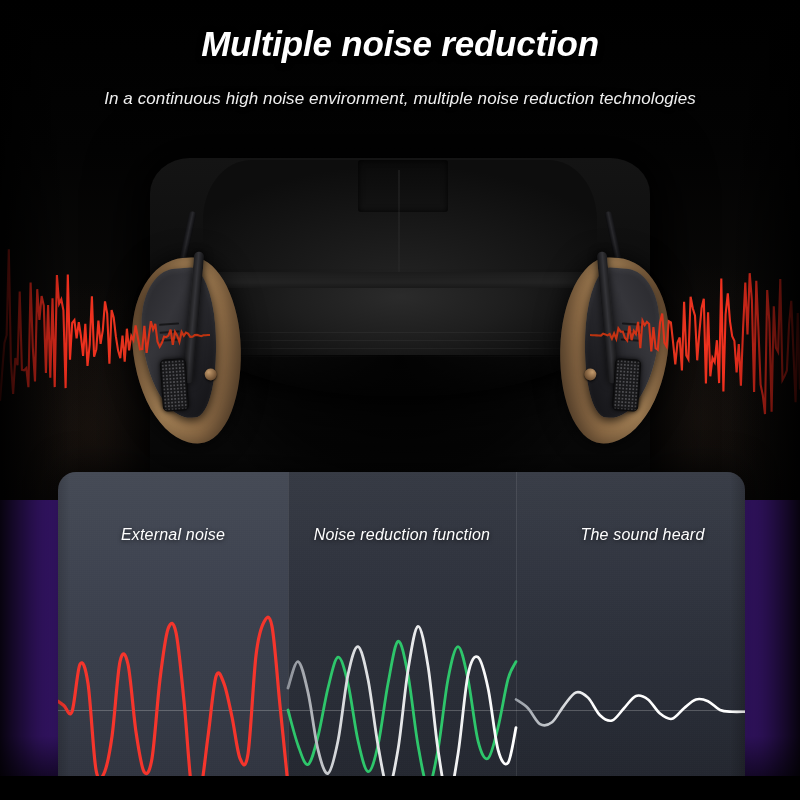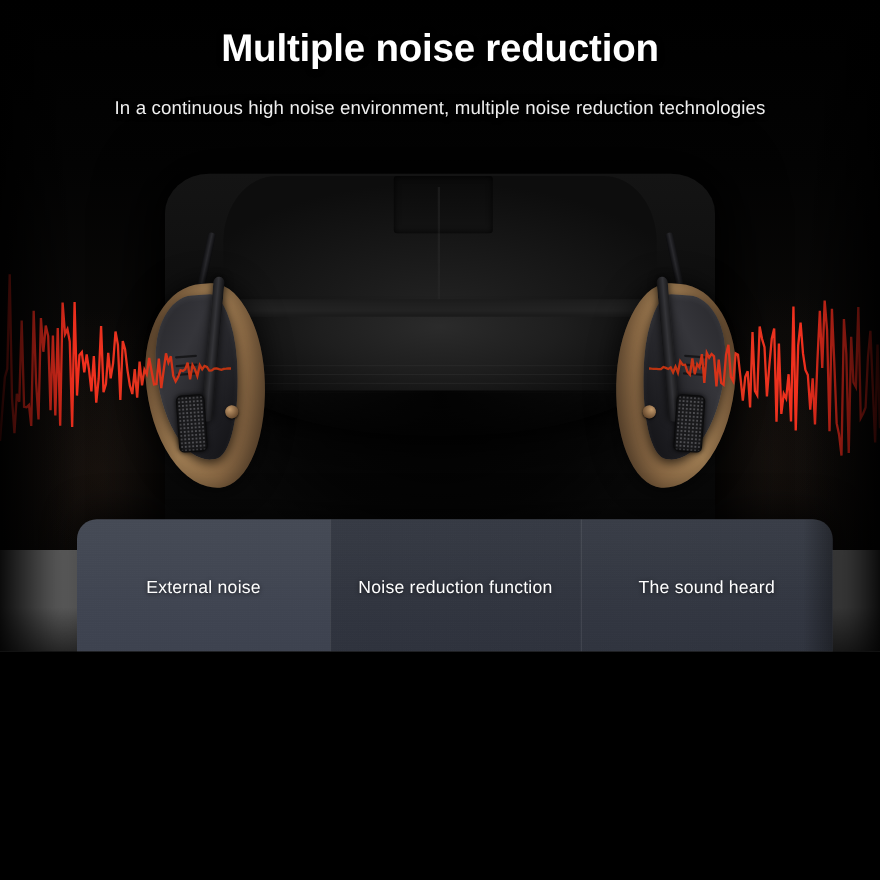--- a/index.html
+++ b/index.html
@@ -4,21 +4,21 @@
 <style>
   * { margin:0; padding:0; box-sizing:border-box; }
   html,body { width:800px; height:800px; background:#000; overflow:hidden; }
   body {
     font-family:"Liberation Sans", sans-serif;
     position:relative;
     -webkit-font-smoothing:antialiased;
   }
 
   
-  #stage { position:absolute; inset:0; width:800px; height:592px; background:#737373; overflow:hidden; }
+  #stage { position:absolute; inset:0; width:800px; height:776px; background:#4c1d95; overflow:hidden;font-style:italic; }
 
   
   .header { position:absolute; top:0; left:0; width:800px; height:175px; z-index:8; text-align:center; }
   .title {
     position:absolute; top:24px; left:0; width:800px;
     font-size:35px; font-weight:700; color:#ffffff; letter-spacing:-0.2px;
     text-shadow:0 1px 6px rgba(0,0,0,.9);
   }
   .sub {
     position:absolute; left:0; width:800px;
@@ -156,21 +156,20 @@
 
   
   .card {
     position:absolute; left:58px; top:472px; width:687px; height:328px;
     background:
       linear-gradient(180deg,#454a55 0%, #3e4350 30%, #363b47 70%, #2e323d 100%);
     border-radius:18px 18px 0 0;
     box-shadow:0 -6px 30px rgba(0,0,0,.6);
     overflow:hidden;
     z-index:10;
-    margin-left:12px;
   }
   .card::after {   
     content:""; position:absolute; inset:0; pointer-events:none; opacity:.35;
     background-image:
       repeating-linear-gradient(0deg, rgba(255,255,255,.022) 0 1px, rgba(0,0,0,0) 1px 2px),
       repeating-linear-gradient(90deg, rgba(255,255,255,.018) 0 1px, rgba(0,0,0,0) 1px 2px);
   }
   .panel { position:absolute; top:0; height:328px; }
   .p1 { left:0px;   width:230px; }
   .p2 { left:230px; width:228px; background:linear-gradient(180deg,rgba(20,22,28,.30),rgba(20,22,28,.45)); }
@@ -354,19 +353,19 @@
           </linearGradient>
         </defs>
         <path d="M 0.00 229.20 C 1.00 229.93, 3.67 231.84, 6.00 233.60 C 8.33 235.36, 11.33 246.65, 14.00 239.76 C 16.67 232.87, 19.33 196.93, 22.00 192.24 C 24.67 187.55, 27.33 194.00, 30.00 211.60 C 32.67 229.20, 35.33 282.88, 38.00 297.84 C 40.67 312.80, 43.33 306.93, 46.00 301.36 C 48.67 295.79, 51.33 283.03, 54.00 264.40 C 56.67 245.77, 59.33 201.63, 62.00 189.60 C 64.67 177.57, 67.33 180.51, 70.00 192.24 C 72.67 203.97, 75.33 242.11, 78.00 260.00 C 80.67 277.89, 83.33 295.20, 86.00 299.60 C 88.67 304.00, 91.33 301.80, 94.00 286.40 C 96.67 271.00, 99.33 228.76, 102.00 207.20 C 104.67 185.64, 107.33 164.81, 110.00 157.04 C 112.67 149.27, 115.33 148.53, 118.00 160.56 C 120.67 172.59, 123.33 202.80, 126.00 229.20 C 128.67 255.60, 131.33 303.56, 134.00 318.96 C 136.67 334.36, 139.33 330.69, 142.00 321.60 C 144.67 312.51, 147.33 283.91, 150.00 264.40 C 152.67 244.89, 155.33 213.36, 158.00 204.56 C 160.67 195.76, 163.33 204.85, 166.00 211.60 C 168.67 218.35, 171.33 232.57, 174.00 245.04 C 176.67 257.51, 179.33 280.24, 182.00 286.40 C 184.67 292.56, 187.33 299.16, 190.00 282.00 C 192.67 264.84, 195.33 205.44, 198.00 183.44 C 200.67 161.44, 203.33 154.84, 206.00 150.00 C 208.67 145.16, 211.33 140.47, 214.00 154.40 C 216.67 168.33, 219.33 207.20, 222.00 233.60 C 224.67 260.00, 228.67 299.60, 230.00 312.80" fill="none" stroke-width="3.2" stroke-linecap="round" stroke-linejoin="round" stroke="#f5352c"></path>
         <path d="M 230.00 238.00 C 231.67 243.87, 236.67 264.11, 240.00 273.20 C 243.33 282.29, 246.67 294.03, 250.00 292.56 C 253.33 291.09, 256.67 277.16, 260.00 264.40 C 263.33 251.64, 266.67 229.20, 270.00 216.00 C 273.33 202.80, 276.67 185.93, 280.00 185.20 C 283.33 184.47, 286.67 197.67, 290.00 211.60 C 293.33 225.53, 296.67 254.13, 300.00 268.80 C 303.33 283.47, 306.67 298.87, 310.00 299.60 C 313.33 300.33, 316.67 287.87, 320.00 273.20 C 323.33 258.53, 326.67 228.91, 330.00 211.60 C 333.33 194.29, 336.67 170.83, 340.00 169.36 C 343.33 167.89, 346.67 185.49, 350.00 202.80 C 353.33 220.11, 356.67 254.72, 360.00 273.20 C 363.33 291.68, 366.67 312.95, 370.00 313.68 C 373.33 314.41, 376.67 295.35, 380.00 277.60 C 383.33 259.85, 386.67 224.36, 390.00 207.20 C 393.33 190.04, 396.67 174.64, 400.00 174.64 C 403.33 174.64, 406.67 191.51, 410.00 207.20 C 413.33 222.89, 416.67 255.60, 420.00 268.80 C 423.33 282.00, 426.67 288.60, 430.00 286.40 C 433.33 284.20, 436.67 268.80, 440.00 255.60 C 443.33 242.40, 447.00 218.20, 450.00 207.20 C 453.00 196.20, 456.67 192.53, 458.00 189.60" fill="none" stroke-width="2.8" stroke-linecap="round" stroke-linejoin="round" stroke="#2ec66b"></path>
         <path d="M 230.00 216.00 C 231.67 211.60, 236.67 188.87, 240.00 189.60 C 243.33 190.33, 246.67 205.73, 250.00 220.40 C 253.33 235.07, 256.67 264.11, 260.00 277.60 C 263.33 291.09, 266.67 302.83, 270.00 301.36 C 273.33 299.89, 276.67 285.23, 280.00 268.80 C 283.33 252.37, 286.67 218.49, 290.00 202.80 C 293.33 187.11, 296.67 173.91, 300.00 174.64 C 303.33 175.37, 306.67 190.77, 310.00 207.20 C 313.33 223.63, 316.67 255.16, 320.00 273.20 C 323.33 291.24, 326.67 314.71, 330.00 315.44 C 333.33 316.17, 336.67 297.11, 340.00 277.60 C 343.33 258.09, 346.67 218.93, 350.00 198.40 C 353.33 177.87, 356.67 155.13, 360.00 154.40 C 363.33 153.67, 366.67 173.47, 370.00 194.00 C 373.33 214.53, 376.67 255.60, 380.00 277.60 C 383.33 299.60, 386.67 325.27, 390.00 326.00 C 393.33 326.73, 396.67 302.53, 400.00 282.00 C 403.33 261.47, 406.67 218.93, 410.00 202.80 C 413.33 186.67, 416.67 183.00, 420.00 185.20 C 423.33 187.40, 426.67 200.60, 430.00 216.00 C 433.33 231.40, 436.67 265.13, 440.00 277.60 C 443.33 290.07, 447.00 294.47, 450.00 290.80 C 453.00 287.13, 456.67 261.47, 458.00 255.60" fill="none" stroke-width="2.8" stroke-linecap="round" stroke-linejoin="round" stroke="url(#fadeWhite)"></path>
         <path d="M 458.00 227.44 C 460.00 228.91, 466.00 232.13, 470.00 236.24 C 474.00 240.35, 478.00 249.73, 482.00 252.08 C 486.00 254.43, 490.00 253.40, 494.00 250.32 C 498.00 247.24, 502.00 238.59, 506.00 233.60 C 510.00 228.61, 514.00 221.72, 518.00 220.40 C 522.00 219.08, 526.00 221.87, 530.00 225.68 C 534.00 229.49, 538.00 239.47, 542.00 243.28 C 546.00 247.09, 550.00 249.73, 554.00 248.56 C 558.00 247.39, 562.00 240.35, 566.00 236.24 C 570.00 232.13, 574.00 225.39, 578.00 223.92 C 582.00 222.45, 586.00 224.51, 590.00 227.44 C 594.00 230.37, 598.00 238.29, 602.00 241.52 C 606.00 244.75, 610.00 247.68, 614.00 246.80 C 618.00 245.92, 622.00 239.47, 626.00 236.24 C 630.00 233.01, 634.00 228.61, 638.00 227.44 C 642.00 226.27, 646.00 227.44, 650.00 229.20 C 654.00 230.96, 658.00 236.24, 662.00 238.00 C 666.00 239.76, 669.83 239.47, 674.00 239.76 C 678.17 240.05, 684.83 239.76, 687.00 239.76" fill="none" stroke-width="2.6" stroke-linecap="round" stroke-linejoin="round" stroke="url(#fadeWhite2)"></path>
       </svg>
 
     <div class="panel-label" style="left:0;   width:230px;">External noise</div>
     <div class="panel-label" style="left:230px;width:228px;text-align:center;">Noise reduction function</div>
-    <div class="panel-label" style="left:458px;width:229px;">The sound heard</div>
+    <div class="panel-label" style="left:470px;width:229px;">The sound heard</div>
   </div>
 
   <div class="vig-l"></div>
   <div class="vig-r"></div>
   <div class="vig-b"></div>
 </div>
 
 </body></html>

